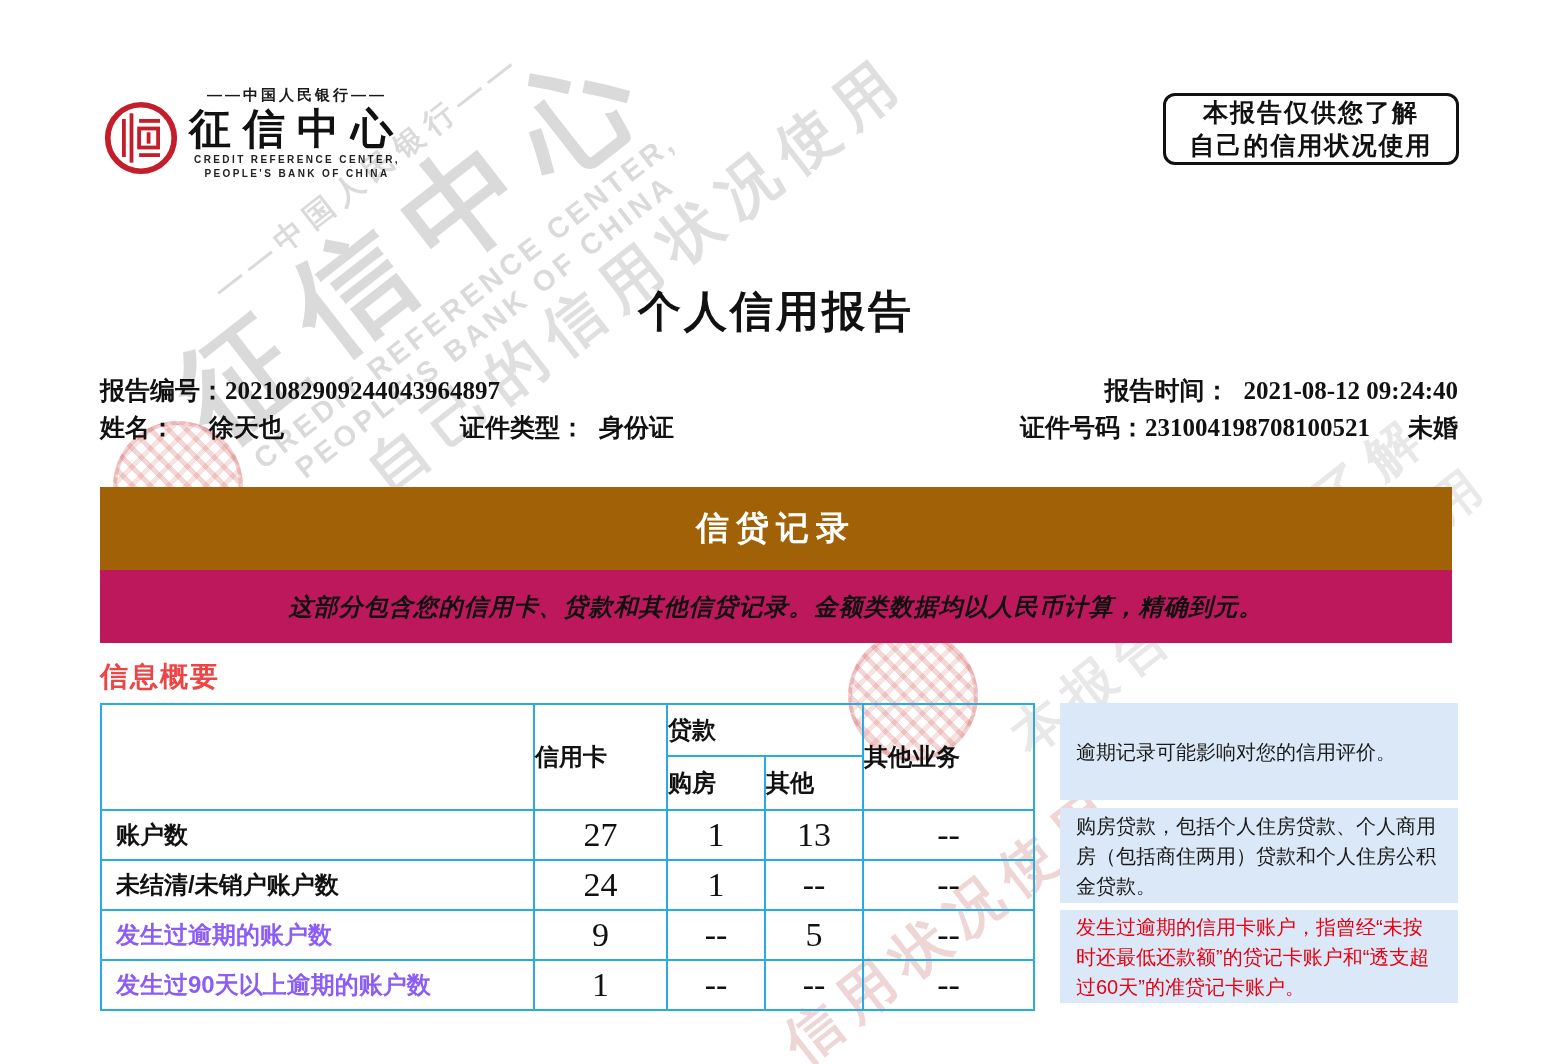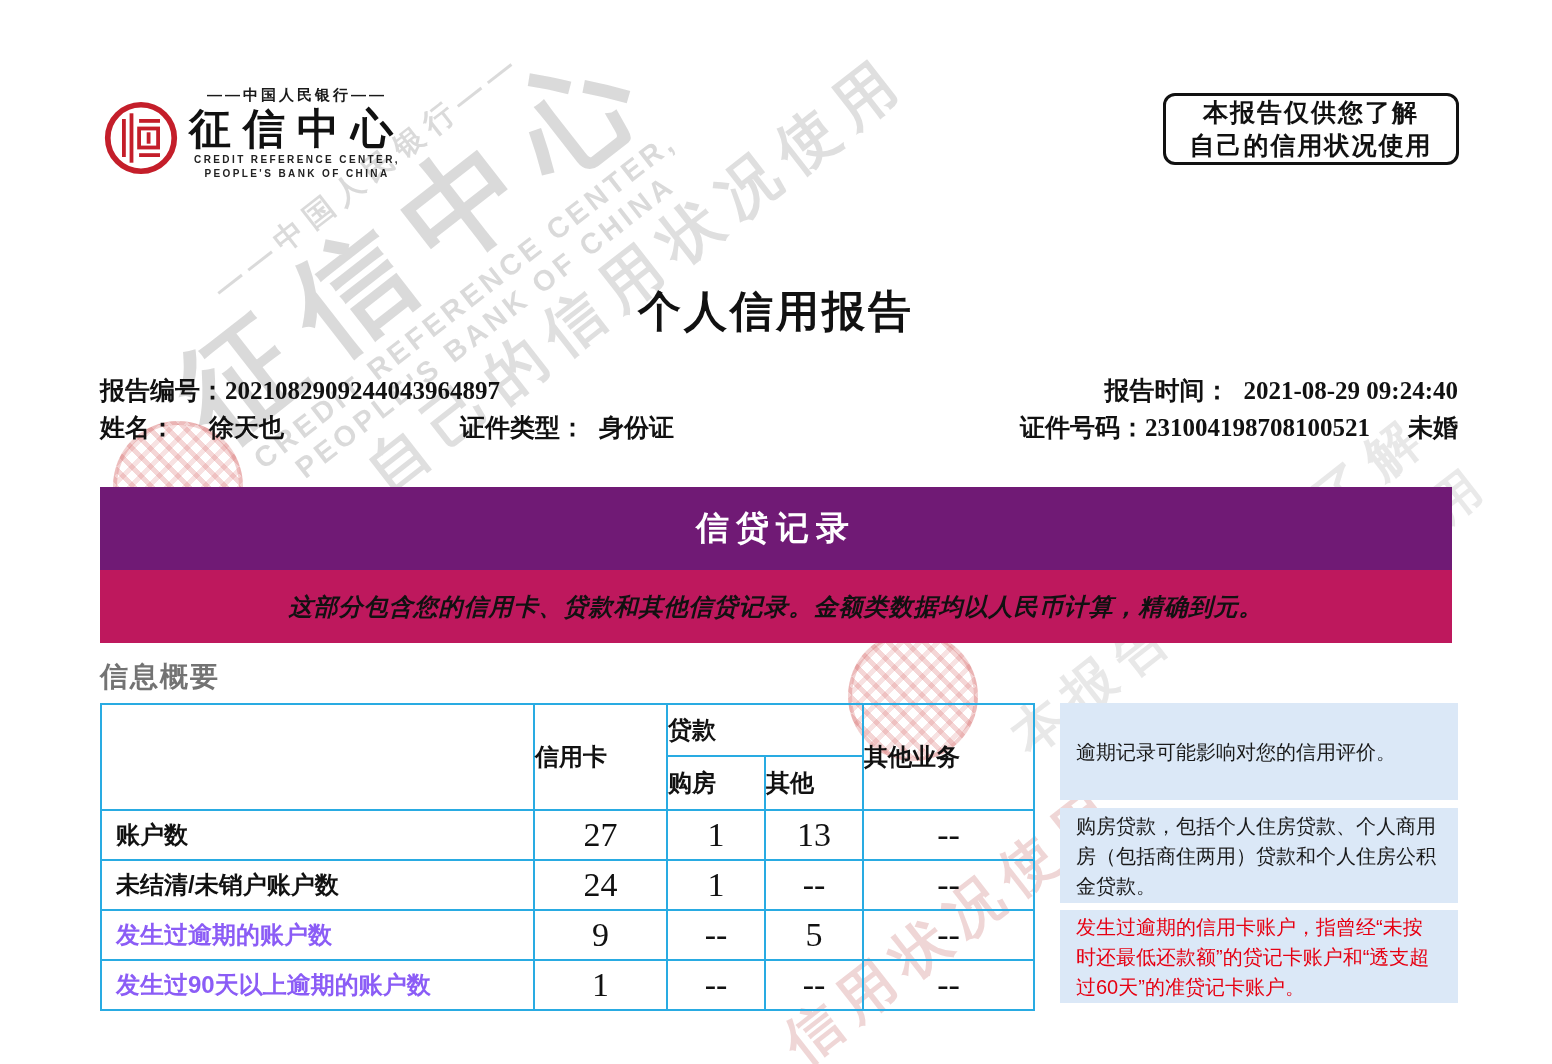--- a/index.html
+++ b/index.html
@@ -48,28 +48,28 @@
   .meta1{top:374px;}
   .meta2{top:411px;}
   .serif{font-family:"Liberation Serif",serif;}
   .meta-gap-s{display:inline-block;width:14px;}
   .meta-gap-m{display:inline-block;width:34px;}
   .meta-group-name{width:360px;}
   .meta-right{margin-left:auto;}
   .marital{margin-left:38px;}
 
   
-  .banner{position:absolute;left:100px;top:487px;width:1352px;height:83px;background:#701a75;
+  .banner{position:absolute;left:100px;top:487px;width:1352px;height:83px;background:#a16207;
      color:#fff;display:flex;align-items:center;justify-content:center;
      font-size:33px;font-weight:bold;letter-spacing:7px;}
   .strip{position:absolute;left:100px;top:570px;width:1352px;height:73px;background:#be185d;
      display:flex;align-items:center;justify-content:center;
      font-size:24px;font-weight:bold;font-style:italic;letter-spacing:1px;color:#111;}
   .section-heading{position:absolute;left:100px;top:658px;font-size:28px;font-weight:bold;
-     color:#737373;letter-spacing:2px;}
+     color:#ef4444;letter-spacing:2px;}
 
   
   .summary{position:absolute;left:100px;top:703px;border-collapse:collapse;table-layout:fixed;}
   .summary th,.summary td{border:2px solid #29abe2;padding:0;background:transparent;}
   .summary thead th{font-size:24px;font-weight:bold;text-align:left;}
   .h-row1 th{height:50px;}
   .h-row2 th{height:52px;}
   .summary tbody td{height:48px;}
   .rowlabel{text-align:left;padding-left:14px !important;font-size:24px;font-weight:bold;}
   .num{text-align:center;font-family:"Liberation Serif",serif;font-size:34px;color:#111;}
@@ -126,21 +126,21 @@
     <div>本报告仅供您了解</div>
     <div>自己的信用状况使用</div>
   </div>
 
   <h1 class="title">个人信用报告</h1>
 
   <div class="meta-row meta1">
     <span>报告编号：</span>
       <span class="serif">2021082909244043964897</span>
     <span class="meta-right">
-      <span>报告时间：</span><span class="meta-gap-s"></span><span class="serif">2021-08-29 09:24:40</span>
+      <span>报告时间：</span><span class="meta-gap-s"></span><span class="serif">2021-08-12 09:24:40</span>
     </span>
   </div>
 
   <div class="meta-row meta2">
     <span class="meta-group-name">
       <span>姓名：</span><span class="meta-gap-m"></span><span>徐天也</span>
     </span>
     <span>
       <span>证件类型：</span><span class="meta-gap-s"></span><span>身份证</span>
     </span>

